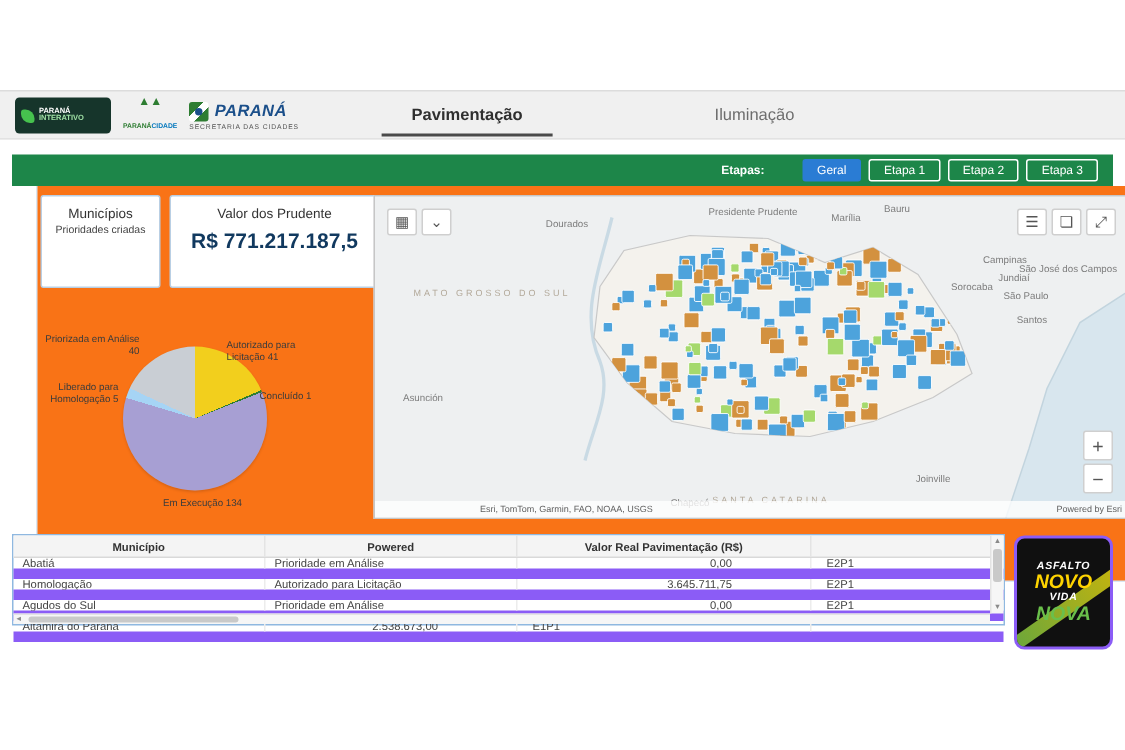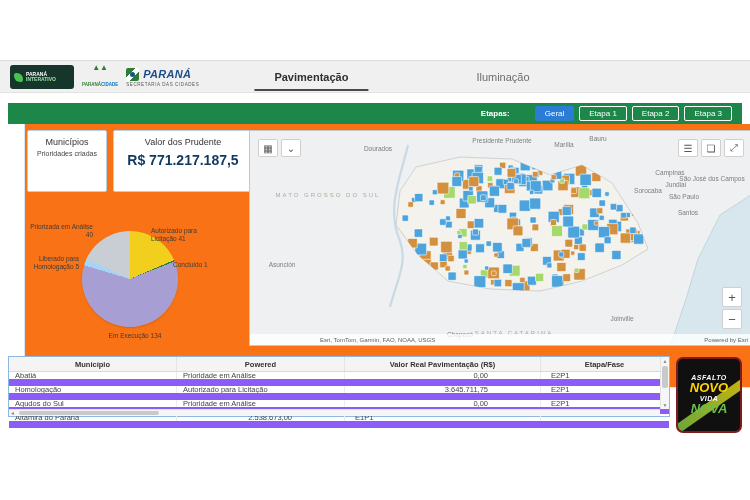--- a/index.html
+++ b/index.html
@@ -87,21 +87,21 @@
   .vscroll { position:absolute; right:0; top:0; bottom:7px; width:9px; background:#f6f6f6; border-left:1px solid #e3e3e3; }
   .vscroll .arr { position:absolute; left:0; width:8px; font-size:5px; color:#8a8a8a; text-align:center; }
   .vscroll .arr.up { top:1px; } .vscroll .arr.dn { bottom:1px; }
   .vscroll .thumb { position:absolute; left:1px; top:9px; width:6px; height:22px; background:#c9c9c9; border-radius:2px; }
   .hscroll { position:absolute; left:0; right:9px; bottom:0; height:7px; background:#f6f6f6; border-top:1px solid #e3e3e3; }
   .hscroll .arr { position:absolute; left:1px; top:0; font-size:5px; color:#8a8a8a; line-height:6px; }
   .hscroll .thumb { position:absolute; left:10px; top:1px; width:140px; height:4px; background:#c9c9c9; border-radius:2px; }
 
   
   .badge { position:absolute; left:676px; top:357px; width:66px; height:76px; background:#101010;
-           border:2px solid #7f1d1d; border-radius:7px; overflow:hidden;
+           border:2px solid #8b5cf6; border-radius:7px; overflow:hidden;
            display:flex; flex-direction:column; align-items:center; justify-content:center; }
   .badge::before { content:""; position:absolute; left:-24px; top:40px; width:120px; height:9px;
            background:linear-gradient(90deg,#6abf4b,#ffd400); transform:rotate(-35deg); opacity:.85; }
   .badge span { position:relative; z-index:1; font-style:italic; font-weight:900; line-height:1.05; }
   .badge .line-0 { color:#fff; font-size:7px; letter-spacing:.5px; }
   .badge .line-1 { color:#ffd400; font-size:13px; }
   .badge .line-2 { color:#fff; font-size:7px; letter-spacing:.5px; }
   .badge .line-3 { color:#6abf4b; font-size:13px; }
 </style>
 </head>
@@ -430,21 +430,20 @@
         <span class="a-right">Powered by Esri</span>
       </div>
     </div>
   </div>
 
   <div class="table-wrap">
     <div class="thead" id="thead">
         <div class="th">Município</div>
         <div class="th">Powered</div>
         <div class="th">Valor Real Pavimentação (R$)</div>
-        <div class="th">Etapa/Fase</div>
       </div>
     <div id="tbody">
         <div class="trow">
           <div class="td c0">Abatiá</div>
           <div class="td c1">Prioridade em Análise</div>
           <div class="td c2">0,00</div>
           <div class="td c3">E2P1</div>
         </div>
         <div class="trow">
           <div class="td c0">Homologação</div>

